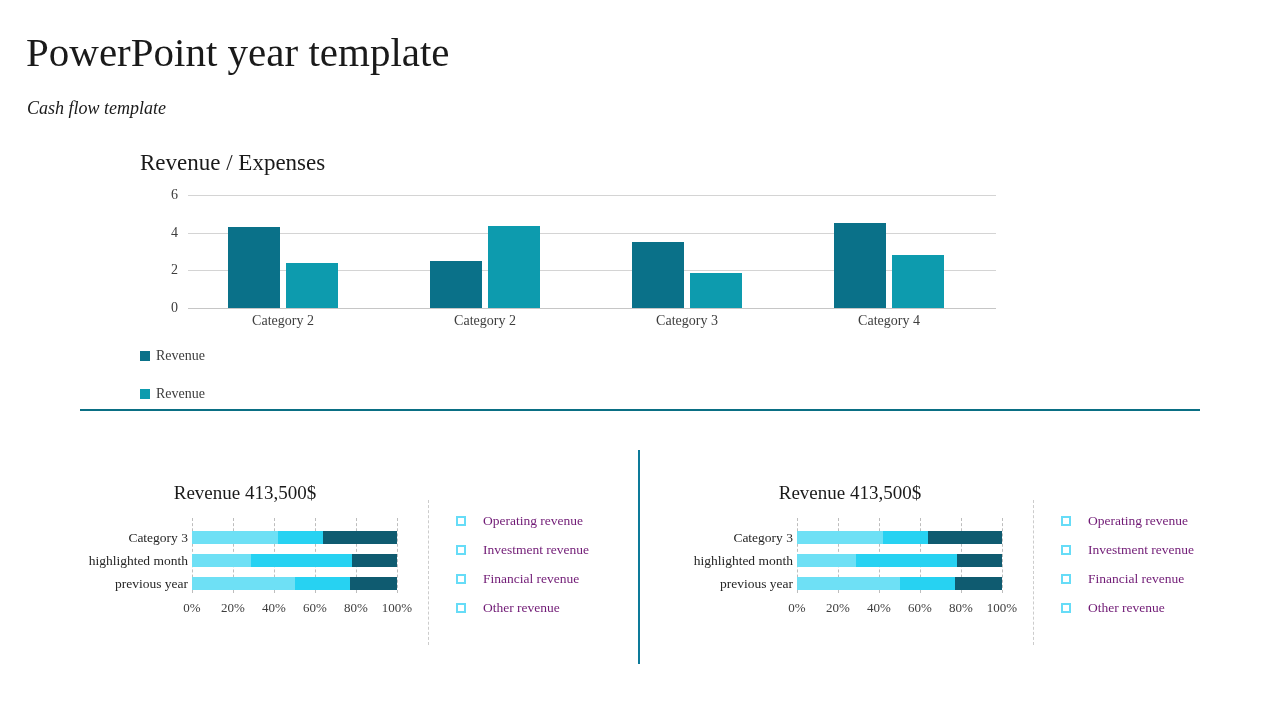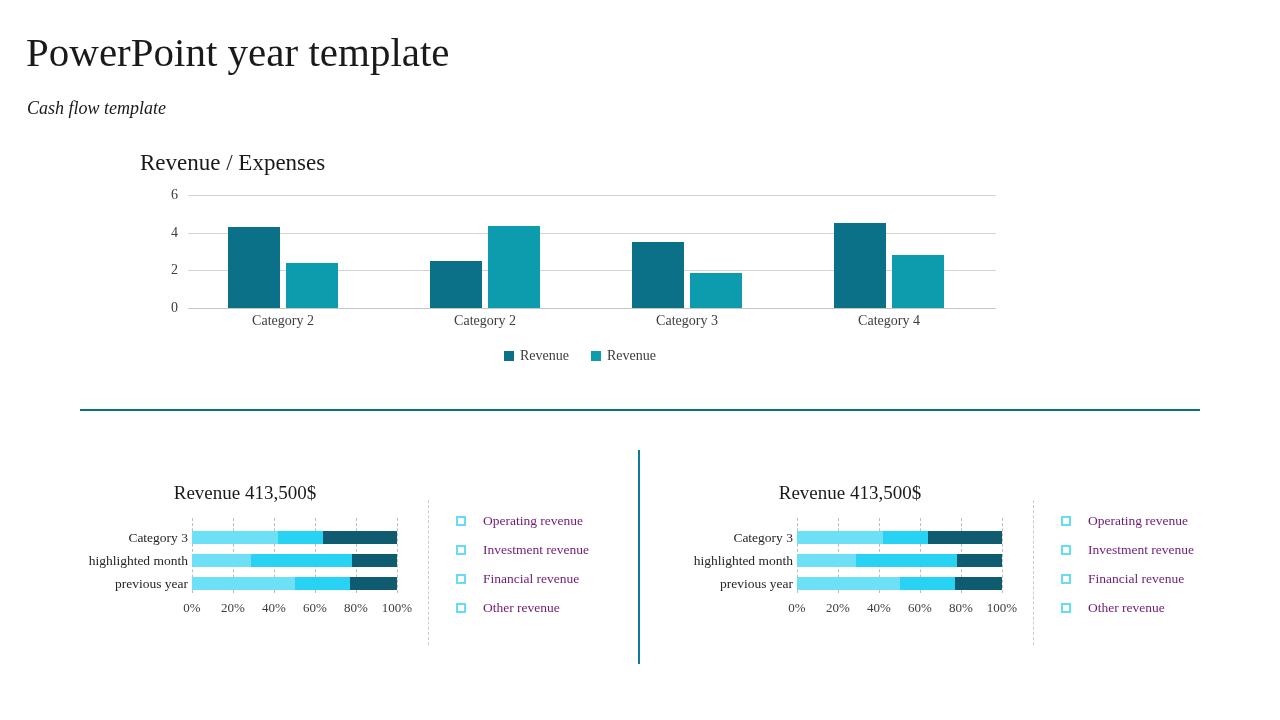--- a/index.html
+++ b/index.html
@@ -111,20 +111,21 @@
   #main-legend {
     position: absolute;
     left: 0;
     top: 200px;
     width: 880px;
     display: flex;
     justify-content: center;
     gap: 22px;
     font-size: 14px;
     color: #3d3d3d;
+    flex-direction: column;
   }
   .legend-item {
     display: flex;
     align-items: center;
     gap: 6px;
   }
   .legend-swatch {
     width: 10px;
     height: 10px;
     display: inline-block;

